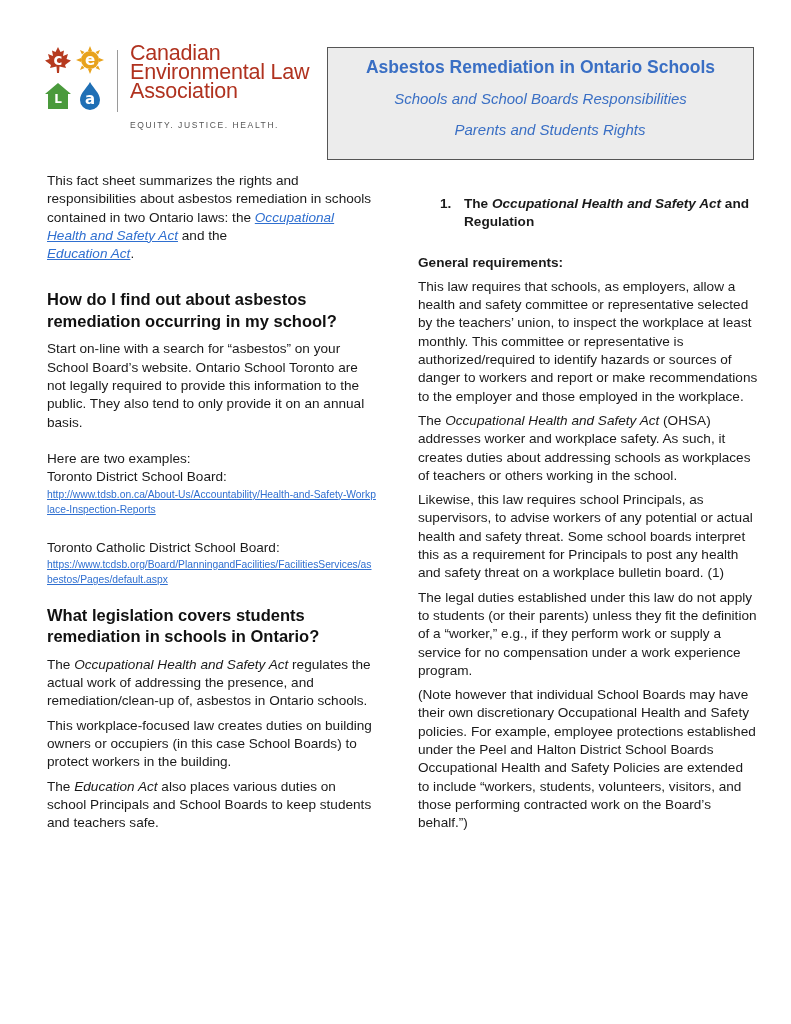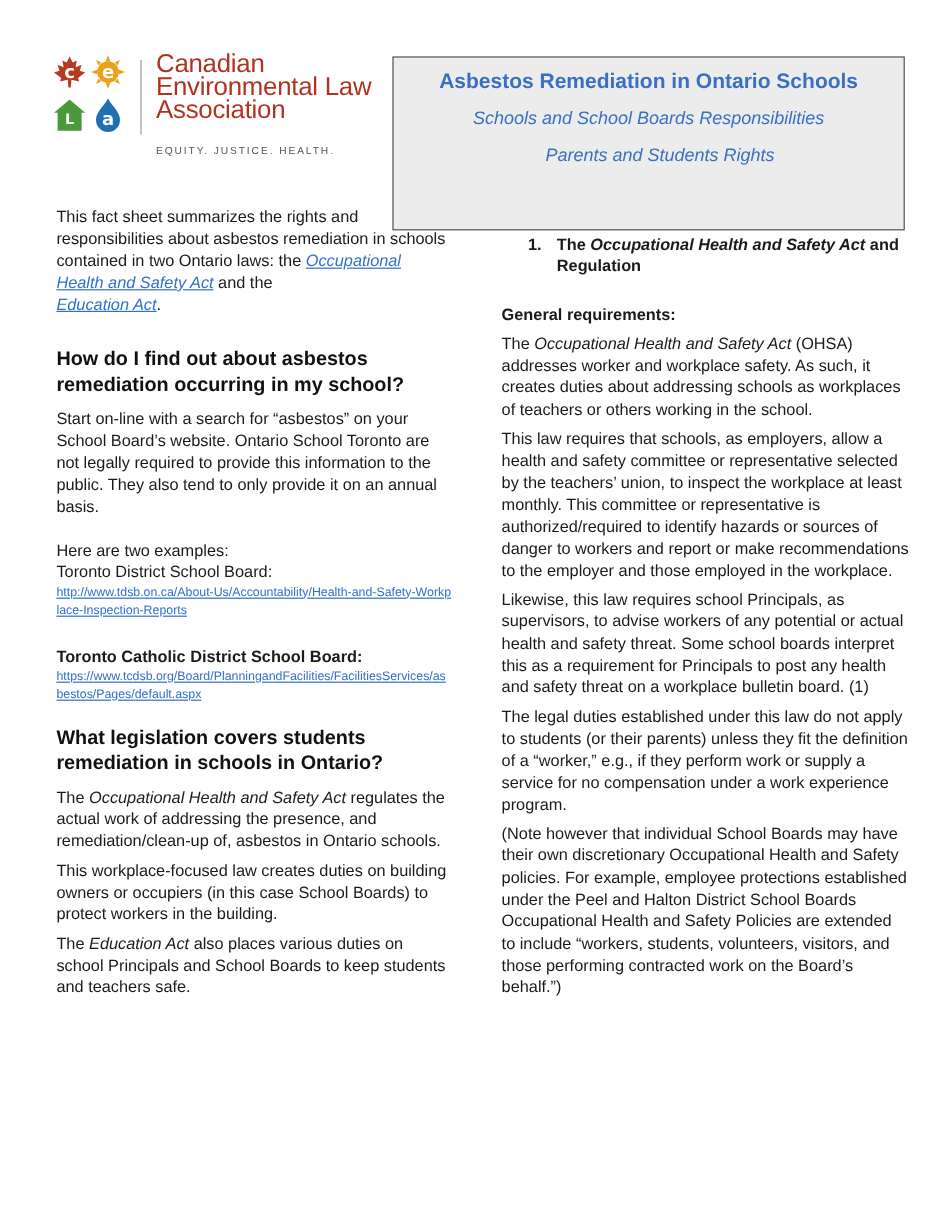--- a/index.html
+++ b/index.html
@@ -18,37 +18,37 @@
   .ico.drop { left: 32px; top: 36px; }
   .ico svg { position: absolute; left: 0; top: 0; }
   .ico span { position: relative; z-index: 1; }
   .ico.sun span { color: #fff; }
   .logo-divider { position: absolute; left: 73px; top: 6px; width: 1px; height: 62px; background: #9a9a9a; }
   .logo-text { position: absolute; left: 86px; top: 0; line-height: 1; }
   .logo-name { color: #b0321f; font-size: 21.5px; line-height: 19px; letter-spacing: -0.2px; }
   .logo-tagline { color: #555; font-size: 8.5px; letter-spacing: 1.6px; margin-top: 20px; }
 
   
-  .title-box { position: absolute; left: 327px; top: 47px; width: 427px; height: 145px;
+  .title-box { position: absolute; left: 327px; top: 47px; width: 427px; height: 113px;
                background: #ececec; border: 1.5px solid #555; box-sizing: border-box;
                text-align: center; color: #3a6fc4; }
   .title-main { font-weight: bold; font-size: 17.5px; margin-top: 9px; }
   .title-sub { font-style: italic; font-size: 15px; margin-top: 12px; }
   .title-sub2 { font-style: italic; font-size: 15px; margin-top: 14px; margin-left: 19px; }
 
   
   .col { position: absolute; font-size: 13.6px; line-height: 18.3px; }
   .col-left { left: 47px; top: 164px; width: 330px; }
   .col-right { left: 418px; top: 195px; width: 340px; }
   h2 { font-size: 16.5px; line-height: 21.5px; font-weight: bold; margin: 0; color: #111; }
   p { margin: 0; }
   a.link { color: #2f6fd0; text-decoration: underline; }
   a.url { color: #2f6fd0; text-decoration: underline; font-size: 10.3px; line-height: 15px; word-break: break-all; display: block; }
   i { font-style: italic; } .mt6 { margin-top: 6px; } .mt8 { margin-top: 8px; }
-  .mt18 { margin-top: 18px; } .mt22 { margin-top: 22px; font-weight: bold; } .mt26 { margin-top: 26px; }
+  .mt18 { margin-top: 18px; } .mt22 { margin-top: 22px; } .mt26 { margin-top: 26px; }
 
   .num-heading { display: flex; font-weight: bold; font-size: 13.6px; line-height: 18.3px; padding-left: 22px; }
   .num-heading .n { width: 24px; flex: none; }
   .sub-heading { font-weight: bold; }
 </style>
 </head>
 <body>
 
 <div class="logo">
   <div class="logo-icons">
@@ -122,18 +122,18 @@
   <p class="mt6"><span>The </span><i>Education Act</i><span> also places various duties on school Principals and School Boards to keep students and teachers safe.</span></p>
 </div>
 
 <div class="col col-right">
   <div class="num-heading">
     <span class="n">1.</span>
     <span><span>The </span><i>Occupational Health and Safety Act</i><span> and Regulation</span></span>
   </div>
 
   <p class="mt22 sub-heading">General requirements:</p>
+  <p class="mt6">This law requires that schools, as employers, allow a health and safety committee or representative selected by the teachers’ union, to inspect the workplace at least monthly. This committee or representative is authorized/required to identify hazards or sources of danger to workers and report or make recommendations to the employer and those employed in the workplace.</p>
   <p class="mt6"><span>The </span><i>Occupational Health and Safety Act</i><span> (OHSA) addresses worker and workplace safety. As such, it creates duties about addressing schools as workplaces of teachers or others working in the school.</span></p>
-  <p class="mt6">This law requires that schools, as employers, allow a health and safety committee or representative selected by the teachers’ union, to inspect the workplace at least monthly. This committee or representative is authorized/required to identify hazards or sources of danger to workers and report or make recommendations to the employer and those employed in the workplace.</p>
   <p class="mt6">Likewise, this law requires school Principals, as supervisors, to advise workers of any potential or actual health and safety threat. Some school boards interpret this as a requirement for Principals to post any health and safety threat on a workplace bulletin board. (1)</p>
   <p class="mt6">The legal duties established under this law do not apply to students (or their parents) unless they fit the definition of a “worker,” e.g., if they perform work or supply a service for no compensation under a work experience program.</p>
   <p class="mt6">(Note however that individual School Boards may have their own discretionary Occupational Health and Safety policies. For example, employee protections established under the Peel and Halton District School Boards Occupational Health and Safety Policies are extended to include “workers, students, volunteers, visitors, and those performing contracted work on the Board’s behalf.”)</p>
 </div>
 
 </body></html>

